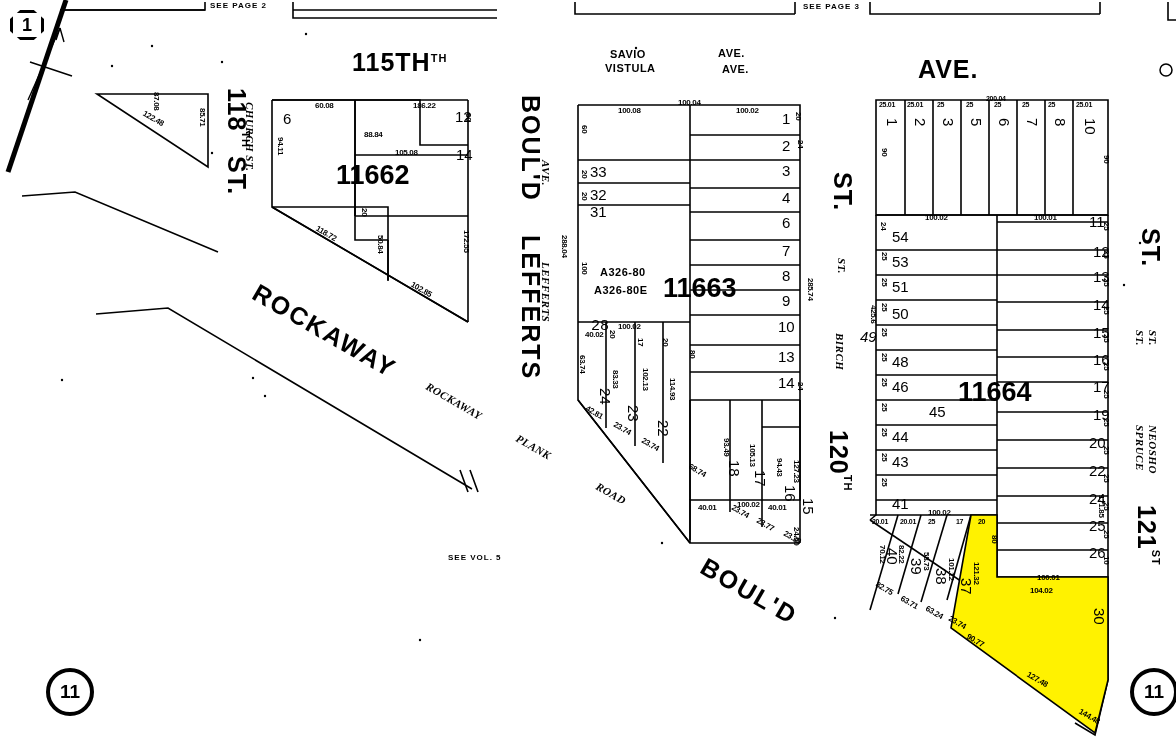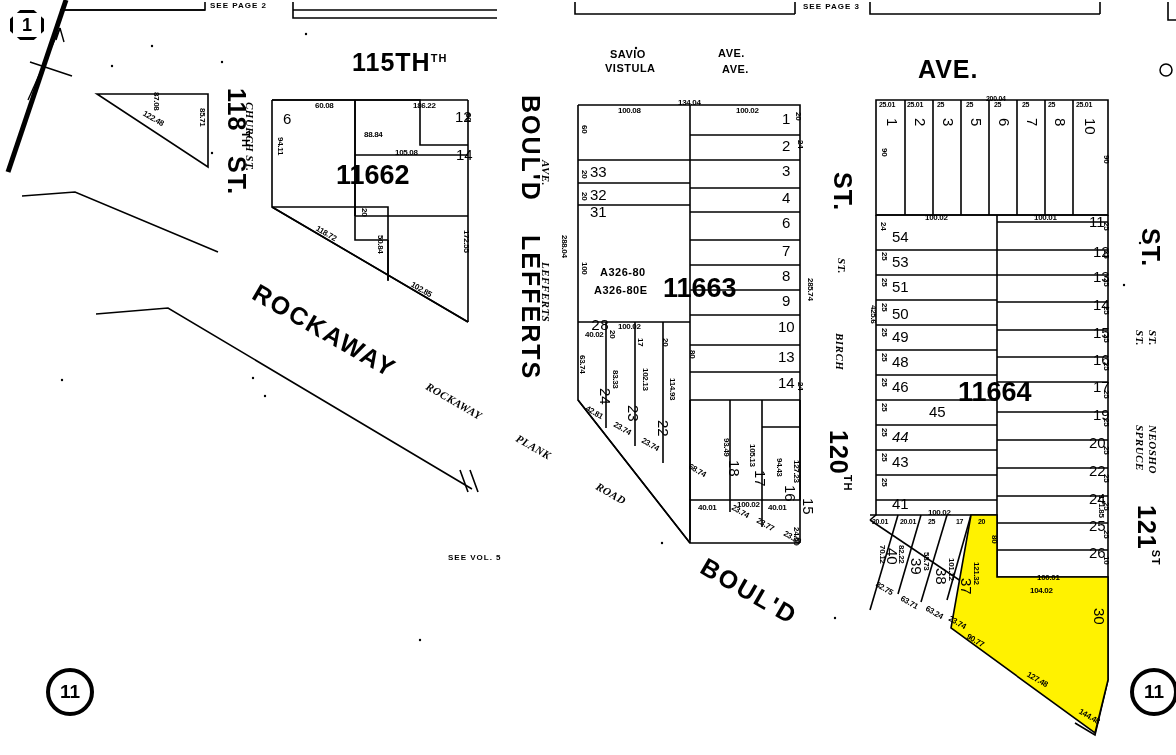--- a/index.html
+++ b/index.html
@@ -319,21 +319,21 @@
 <div class="lbl lot-num" style="left:782px;top:292px;">9</div>
 <div class="lbl lot-num" style="left:778px;top:318px;">10</div>
 <div class="lbl lot-num" style="left:778px;top:348px;">13</div>
 <div class="lbl lot-num" style="left:778px;top:374px;">14</div>
 <div class="lbl lot-num vert" style="left:726px;top:460px;">18</div>
 <div class="lbl lot-num vert" style="left:752px;top:470px;">17</div>
 <div class="lbl lot-num vert" style="left:782px;top:485px;">16</div>
 <div class="lbl lot-num vert" style="left:800px;top:498px;">15</div>
 
 <div class="lbl dim" style="left:618px;top:106px;">100.08</div>
-<div class="lbl dim" style="left:678px;top:98px;">134.04</div>
+<div class="lbl dim" style="left:678px;top:98px;">100.04</div>
 <div class="lbl dim" style="left:736px;top:106px;">100.02</div>
 <div class="lbl dim vert" style="left:580px;top:125px;">60</div>
 <div class="lbl dim vert" style="left:580px;top:170px;">20</div>
 <div class="lbl dim vert" style="left:580px;top:192px;">20</div>
 <div class="lbl dim vert" style="left:580px;top:262px;">100</div>
 <div class="lbl dim" style="left:585px;top:330px;">40.02</div>
 <div class="lbl dim vert" style="left:578px;top:355px;">63.74</div>
 <div class="lbl dim" style="left:585px;top:408px;transform:rotate(30deg);">42.81</div>
 <div class="lbl dim" style="left:618px;top:322px;">100.02</div>
 <div class="lbl dim vert" style="left:608px;top:330px;">20</div>
@@ -369,25 +369,25 @@
 <div class="lbl lot-num vert" style="left:968px;top:118px;">5</div>
 <div class="lbl lot-num vert" style="left:996px;top:118px;">6</div>
 <div class="lbl lot-num vert" style="left:1024px;top:118px;">7</div>
 <div class="lbl lot-num vert" style="left:1052px;top:118px;">8</div>
 <div class="lbl lot-num vert" style="left:1082px;top:118px;">10</div>
 
 <div class="lbl lot-num" style="left:892px;top:228px;">54</div>
 <div class="lbl lot-num" style="left:892px;top:253px;">53</div>
 <div class="lbl lot-num" style="left:892px;top:278px;">51</div>
 <div class="lbl lot-num" style="left:892px;top:305px;">50</div>
-<div class="lbl lot-num" style="left:892px;top:328px;">49</div>
+<div class="lbl lot-num" style="left:860px;top:328px;font-style:italic;">49</div>
 <div class="lbl lot-num" style="left:892px;top:353px;">48</div>
 <div class="lbl lot-num" style="left:892px;top:378px;">46</div>
 <div class="lbl lot-num" style="left:892px;top:403px;margin-left:37px;">45</div>
-<div class="lbl lot-num" style="left:892px;top:428px;font-style:italic;">44</div>
+<div class="lbl lot-num" style="left:892px;top:428px;">44</div>
 <div class="lbl lot-num" style="left:892px;top:453px;">43</div>
 <div class="lbl lot-num" style="left:892px;top:495px;">41</div>
 <div class="lbl lot-num vert" style="left:884px;top:548px;">40</div>
 <div class="lbl lot-num vert" style="left:908px;top:558px;">39</div>
 <div class="lbl lot-num vert" style="left:933px;top:568px;">38</div>
 <div class="lbl lot-num vert" style="left:958px;top:578px;">37</div>
 
 <div class="lbl lot-num" style="left:1089px;top:213px;">11</div>
 <div class="lbl lot-num" style="left:1093px;top:243px;">12</div>
 <div class="lbl lot-num" style="left:1093px;top:268px;">13</div>

